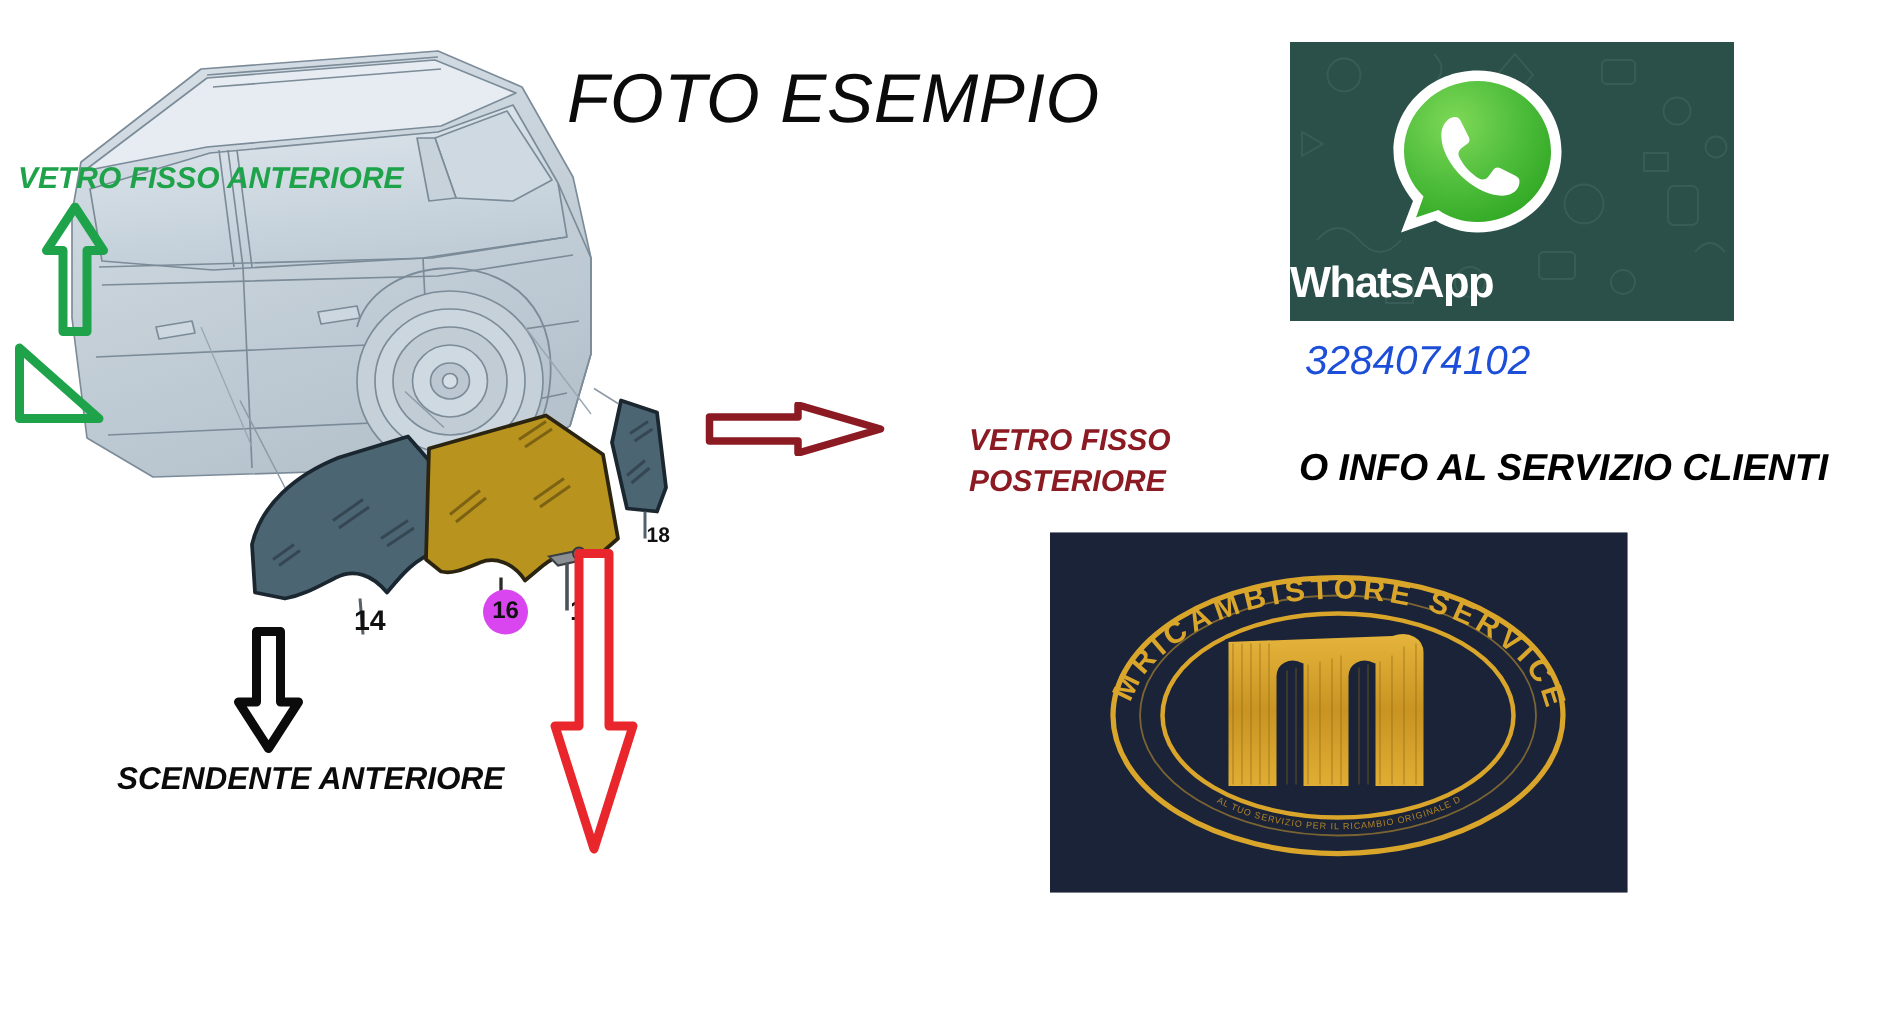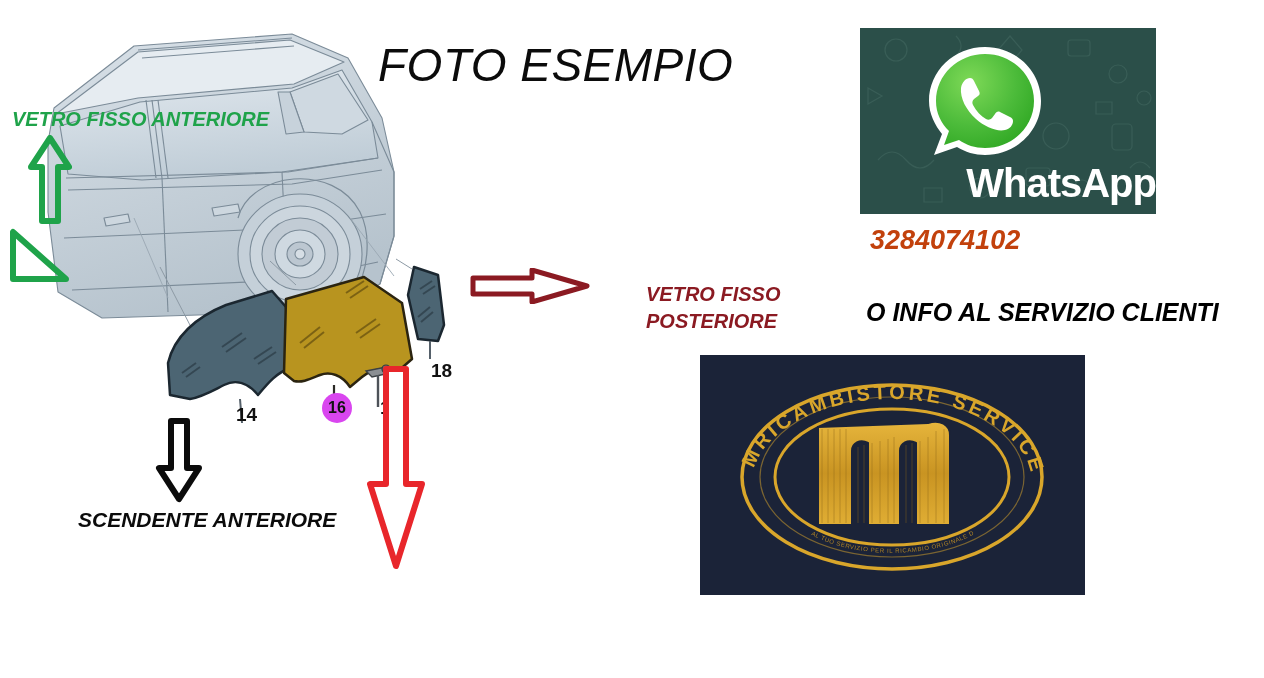--- a/index.html
+++ b/index.html
@@ -21,43 +21,43 @@
 
   
   #car{left:42px;top:22px;width:370px;height:300px;}
 
   
   #parts{left:150px;top:255px;width:330px;height:180px;}
 
   
   .num{font-family:"Liberation Sans",sans-serif;font-weight:bold;color:#111;}
   #num14{left:236px;top:404px;font-size:19px;}
-  #num18{left:431px;top:348px;font-size:19px;margin-top:12px;}
+  #num18{left:431px;top:348px;font-size:14px;}
   #num17{left:380px;top:397px;font-size:19px;}
   #num16{left:322px;top:393px;width:30px;height:30px;border-radius:50%;
          background:#d946ef;color:#111;font-size:16px;font-weight:bold;
          display:flex;align-items:center;justify-content:center;}
 
   
   #arrow-green-up{left:28px;top:135px;width:44px;height:90px;}
   #tri-green{left:8px;top:228px;width:62px;height:56px;}
   #arrow-red-right{left:470px;top:268px;width:120px;height:36px;}
   #arrow-black-down{left:155px;top:418px;width:48px;height:85px;}
   #arrow-red-down{left:365px;top:366px;width:62px;height:205px;}
 
   
   #wa{left:860px;top:28px;width:296px;height:186px;background:#2b4f49;overflow:hidden;}
   #wa .wa-pattern{position:absolute;inset:0;opacity:.16;}
   #wa .bubble{position:absolute;left:64px;top:14px;width:122px;height:122px;}
-  #wa .wa-word{position:absolute;left:0;right:0;bottom:8px;text-align:right;
-        color:#fff;font-size:40px;font-weight:bold;letter-spacing:-1px;
+  #wa .wa-word{position:absolute;left:0;right:16px;bottom:8px;text-align:left;
+        color:#fff;font-size:29px;font-weight:bold;letter-spacing:-1px;
         font-family:"Liberation Sans",sans-serif;}
 
-  #wa-phone{left:870px;top:225px;font-size:27px;font-weight:bold;font-style:italic;
-            color:#c2410c;white-space:nowrap;}
+  #wa-phone{left:870px;top:225px;font-size:27px;font-weight:normal;font-style:italic;
+            color:#1d4ed8;white-space:nowrap;}
   #wa-l1{left:866px;top:265px;font-size:19px;font-weight:bold;font-style:italic;
          color:#20A14B;white-space:nowrap;}
   #wa-l2{left:866px;top:298px;font-size:25px;font-weight:bold;font-style:italic;
          color:#000000;white-space:nowrap;}
 
   
   #logo{left:700px;top:355px;width:385px;height:240px;background:#1b2338;overflow:hidden;}
 </style>
 </head>
 <body>

